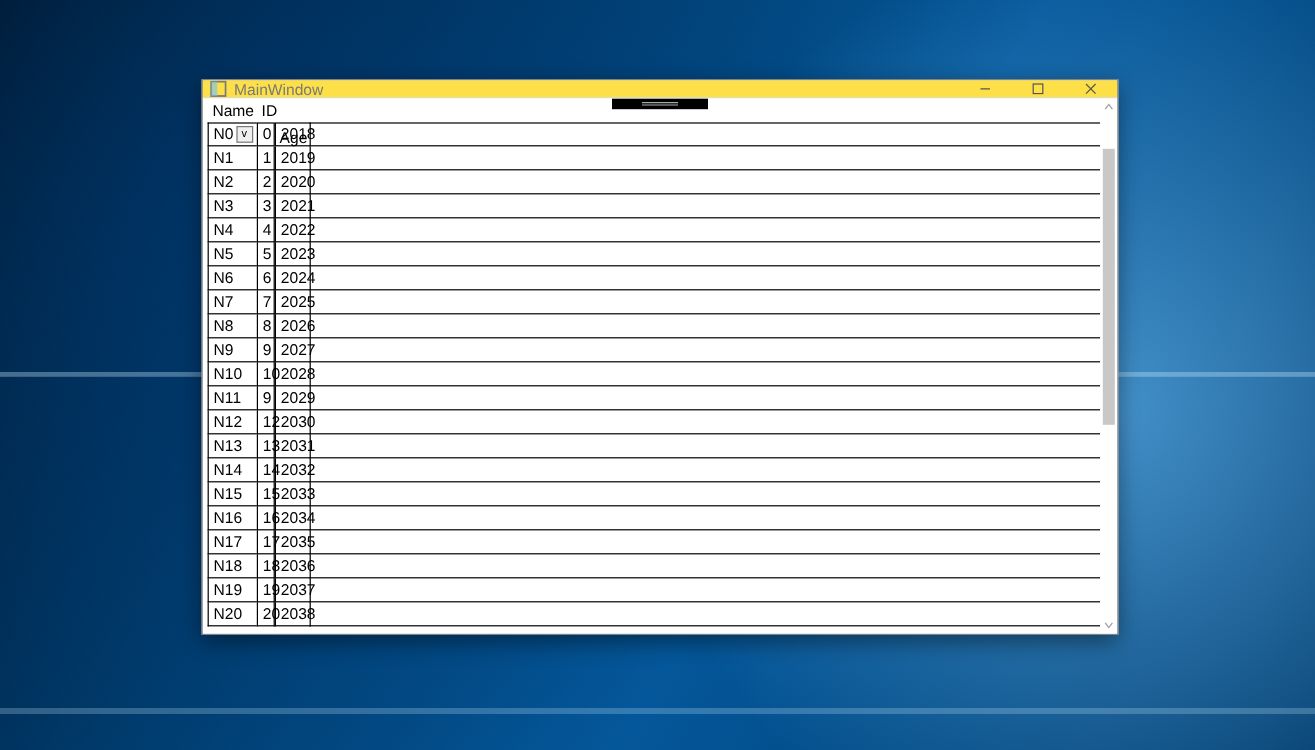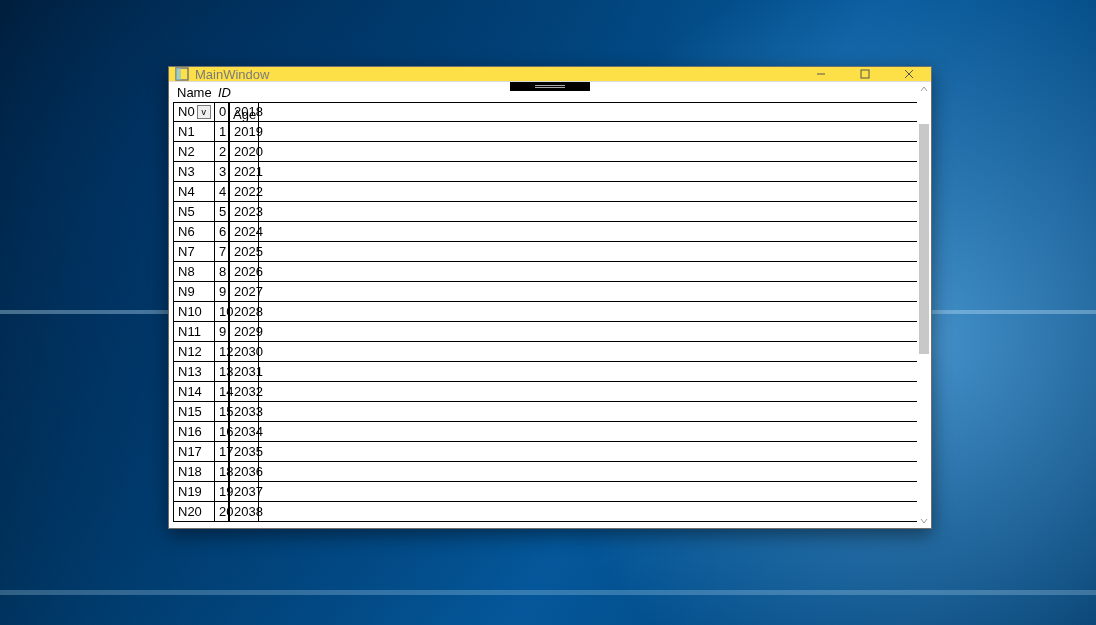--- a/index.html
+++ b/index.html
@@ -27,21 +27,21 @@
       display: flex; align-items: center;
     }
     .app-icon { width: 14px; height: 14px; margin: 0 6px; display:inline-flex; }
     .title-text { color: #7a7a7a; font-size: 13px; flex: none; }
     .title-spacer { flex: 1; }
     .wbtn { width: 44px; height: 28px; display:flex; align-items:center; justify-content:center; color:#555; }
     .client { flex:1; display:flex; overflow:hidden; background:#fff; position:relative; }
     .grid { flex:1; overflow:hidden; }
     .headers { display:flex; height:20px; align-items:center; padding-left:4px; font-size:13px; color:#000000; }
     .headers div { padding: 0 4px; }
-    .hname { width:41px; } .hid { width:15px; text-align:center;font-style:italic; } .hage { width:30px;margin-top:44px; }
+    .hname { width:41px; } .hid { width:15px; text-align:center; } .hage { width:30px;margin-top:44px; }
     .rows { }
     .row { display:flex; height:20px; align-items:stretch; padding-left:4px; }
     .cell { border:1px solid #000; padding: 0 4px; display:flex; align-items:center; font-size:13px; line-height:18px; height:20px; }
     .cname { width:41px; border-right:none; gap:2px; }
     .cname.withbtn { padding-right:2px; }
     .cid   { width:15px; text-align:left; }
     .cage  { width:30px; }
     .rowrest { flex:1; border-top:1px solid #000; border-bottom:1px solid #000; margin-left:-1px; }
     .row + .row .cell, .row + .row .rowrest { border-top:none; }
     .dropbtn {

